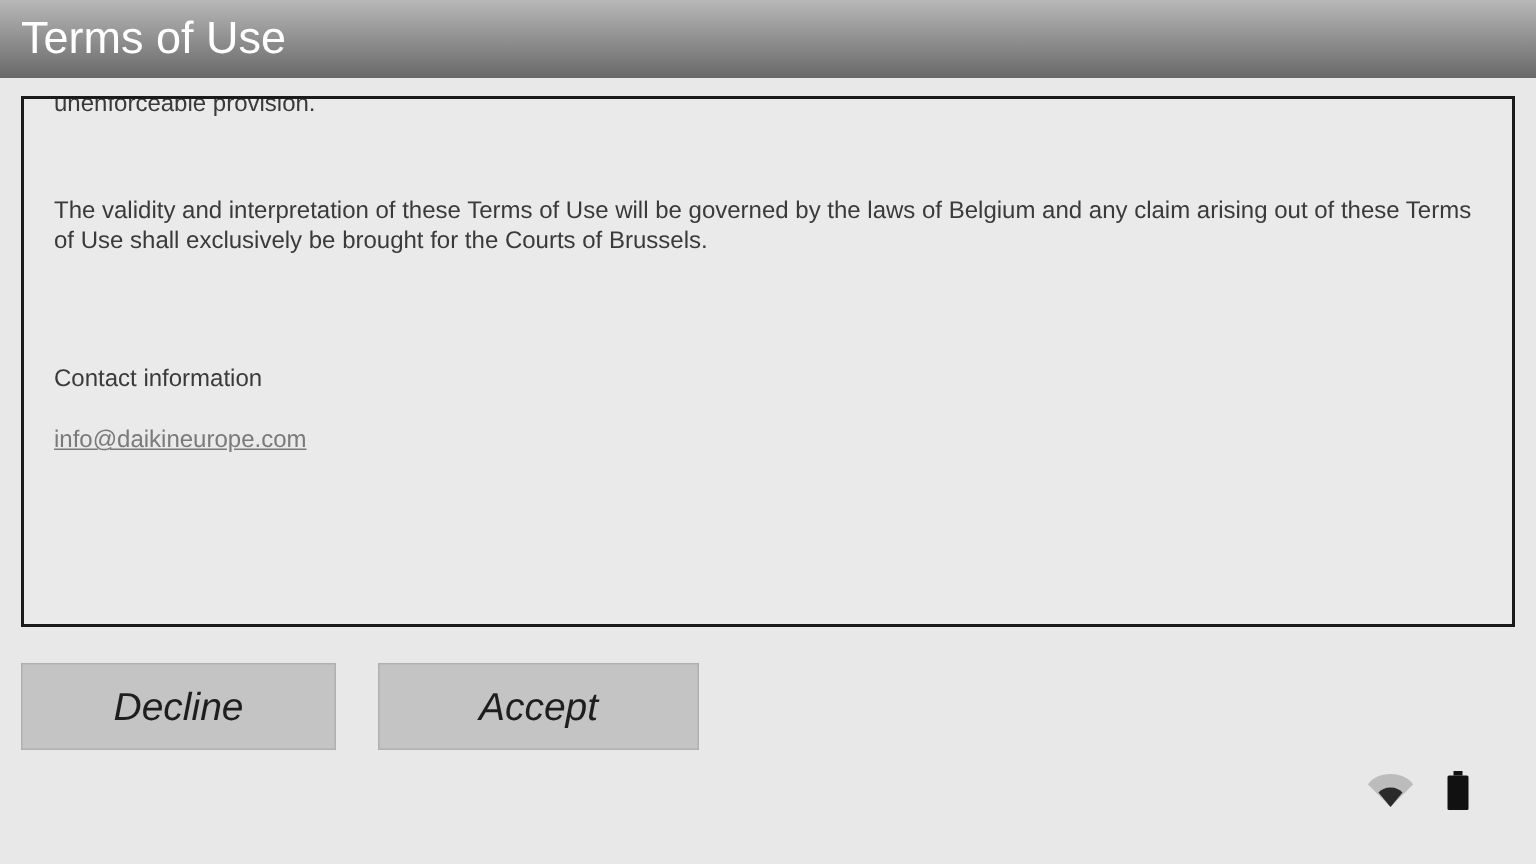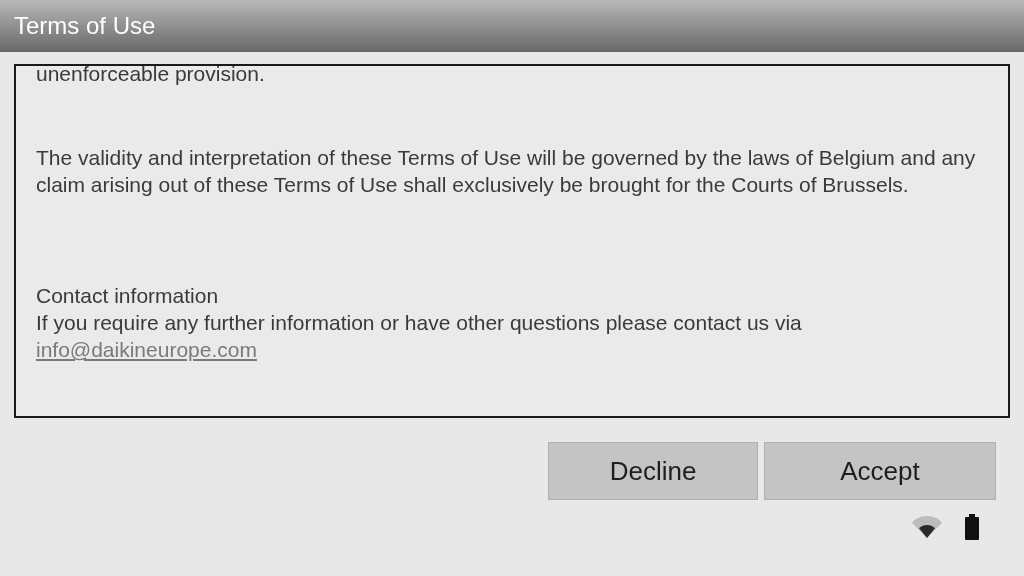--- a/index.html
+++ b/index.html
@@ -12,38 +12,38 @@
       height: 576px;
       font-family: Arial, Helvetica, sans-serif;
       background: #e8e8e8;
       overflow: hidden;
       display: flex;
       flex-direction: column;
     }
     .header {
       background: linear-gradient(to bottom, #b8b8b8, #686868);
       color: #ffffff;
-      font-size: 24px;
+      font-size: 30px;
       padding: 8px 14px;
       height: 52px;
       display: flex;
       align-items: center;
     }
     .content-wrapper {
       flex: 1;
       padding: 12px 14px 0 14px;
       display: flex;
       flex-direction: column;
       overflow: hidden;
     }
     .terms-box {
       border: 2px solid #1a1a1a;
       background: #eaeaea;
       padding: 10px 20px 16px 20px;
-      font-size: 21px;
+      font-size: 16px;
       color: #3a3a3a;
       line-height: 1.3;
       overflow: hidden;
       height: 354px;
     }
     .terms-box .truncated-top {
       white-space: nowrap;
       overflow: hidden;
       color: #3a3a3a;
       margin-top: -16px;
@@ -55,38 +55,39 @@
     .terms-box .section-heading {
       font-weight: normal;
       display: inline;
     }
     .terms-box a {
       color: #7a7a7a;
     }
     .button-bar {
       margin-top: 24px;
       display: flex;
-      justify-content: flex-end;
-      gap: 6px;
+      justify-content: flex-start;
+      gap: 28px;
       padding: 0 14px 8px 0;
+      font-style: italic;
     }
     .button {
       background: #c4c4c4;
       border: 1px solid #b0b0b0;
       color: #1e1e1e;
       font-size: 26px;
       height: 58px;
       display: flex;
       align-items: center;
       justify-content: center;
       cursor: pointer;
       width: 210px;
     }
     .button.accept {
-      width: 232px;
+      width: 214px;
     }
     .status-bar {
       display: flex;
       justify-content: flex-end;
       align-items: center;
       gap: 22px;
       padding: 6px 30px 6px 0;
     }
     .wifi-icon svg path {
       fill: #2a2a2a;
@@ -107,21 +108,21 @@
 
 <div class="content-wrapper">
   <div class="terms-box">
     <p class="truncated-top">unenforceable provision.</p>
     <br>
     <p>The validity and interpretation of these Terms of Use will be governed by the laws of Belgium and any claim arising out of these Terms of Use shall exclusively be brought for the Courts of Brussels.</p>
     <br>
     <br>
     <p>
       <span class="section-heading">Contact information</span><br>
-      <span>If you require any further information or have other questions please contact us via </span><br>
+      <br>
       <a href="#">info@daikineurope.com</a>
     </p>
   </div>
 
   <div class="button-bar">
     <div class="button">
       <span>Decline</span>
     </div>
     <div class="button accept">
       <span>Accept</span>

